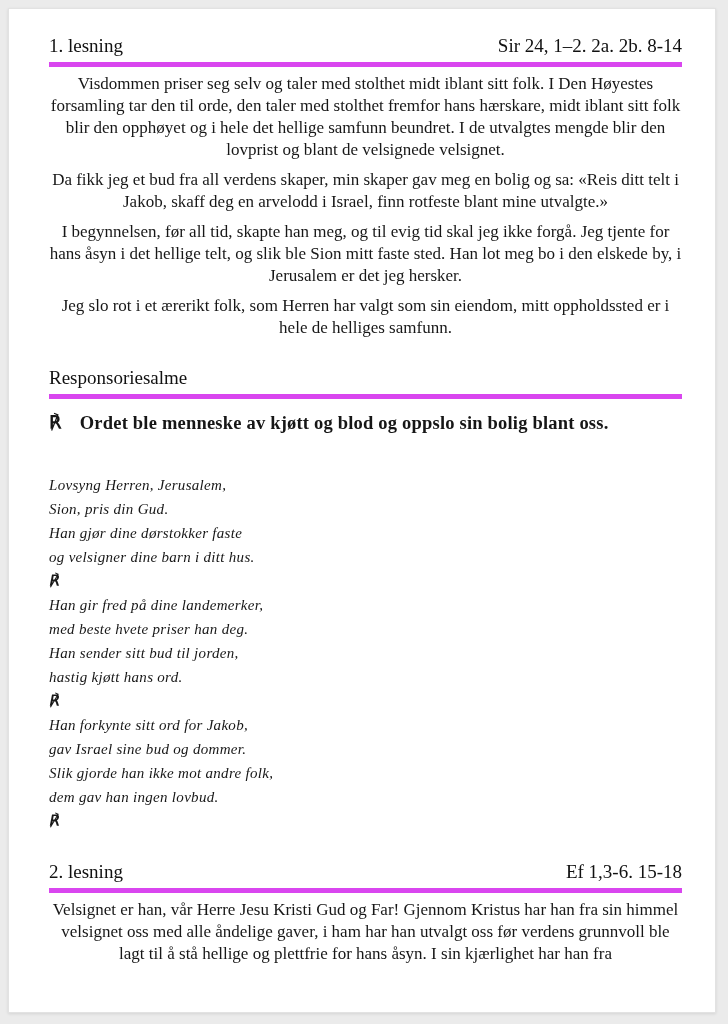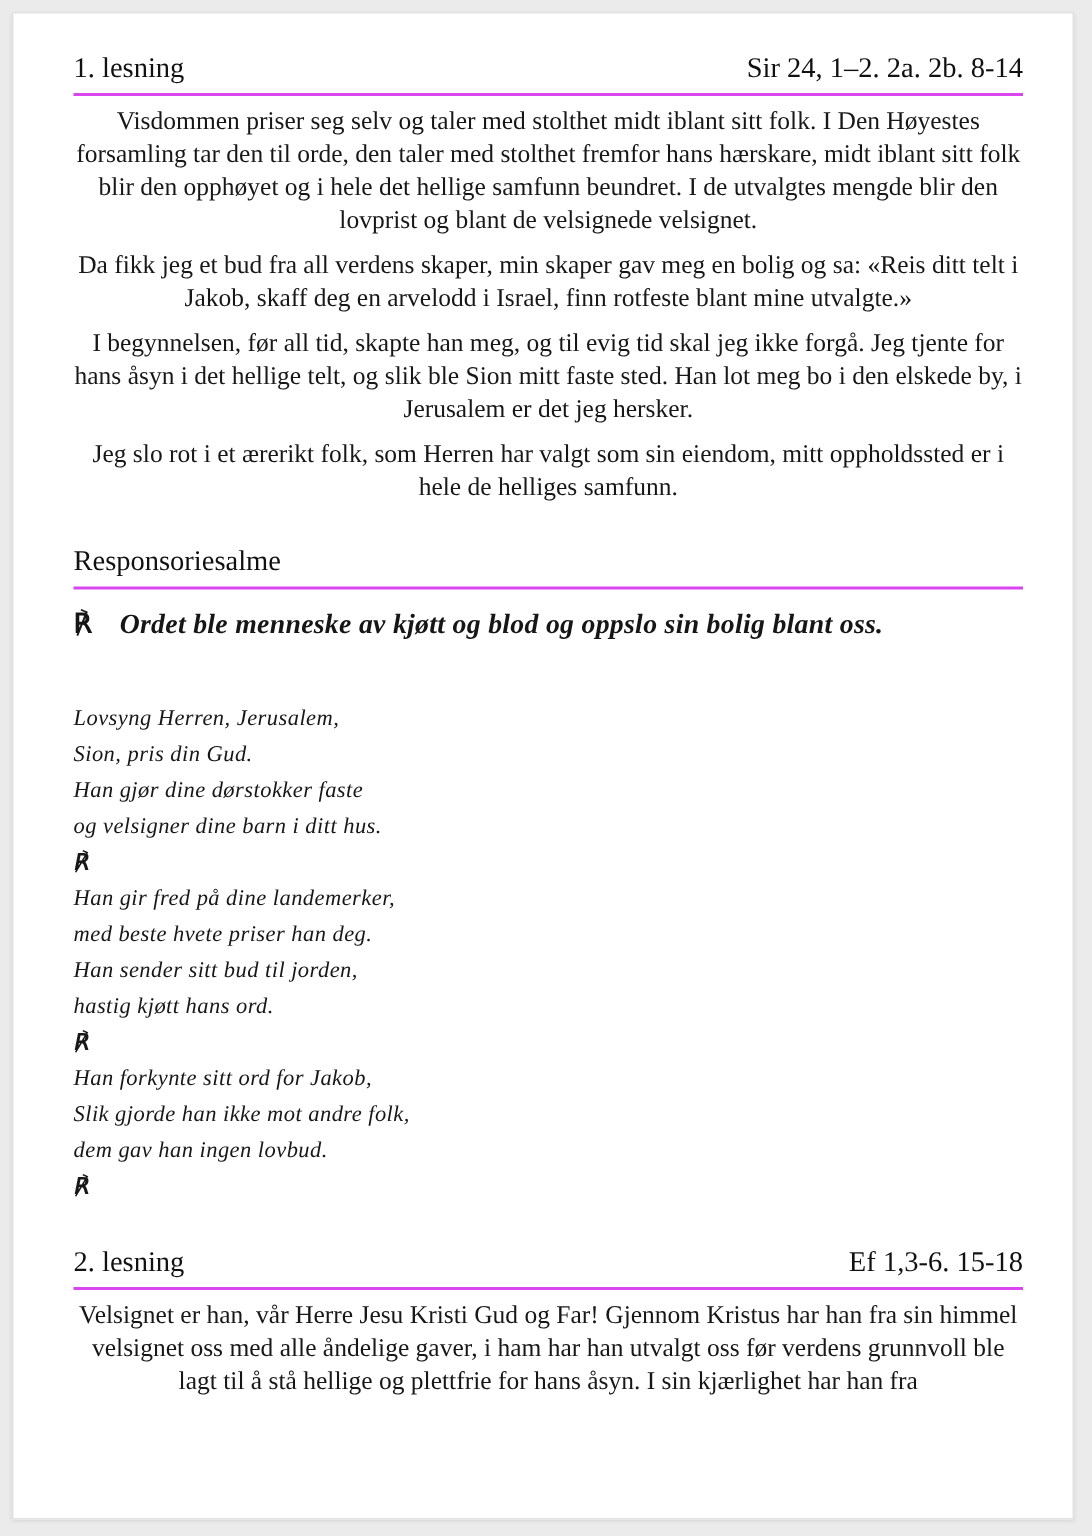--- a/index.html
+++ b/index.html
@@ -31,21 +31,21 @@
     overflow: hidden;
     color: #161616;
   }
   .section-header {
     display: flex;
     justify-content: space-between;
     align-items: baseline;
     font-size: 19px;
     line-height: 22px;
     padding-bottom: 5px;
-    border-bottom: 2px solid #d946ef;
+    border-bottom: 5px solid #d946ef;
     color: #111111;
   }
   .section-header.psalm-header { margin-top: 28px; }
   .section-header.second-reading { margin-top: 28px; }
   .body-para {
     font-size: 17px;
     line-height: 22px;
     margin: 8px 0 0 0;
     color: #171717;
     text-align: center;
@@ -58,21 +58,20 @@
     gap: 18px;
   }
   .response-line .resp-sym {
     font-family: "DejaVu Sans", sans-serif;
     font-weight: bold;
     font-size: 18px;
     flex: 0 0 auto;
   }
   .response-line .resp-text {
     font-weight: bold;
-    font-style: italic;
     font-size: 18.5px;
     line-height: 24px;
     letter-spacing: 0.2px;
   }
   .verses { margin-top: 38px; }
   .psalm-line {
     font-size: 15px;
     line-height: 24px;
     letter-spacing: 0.3px;
     color: #171717;
@@ -117,20 +116,21 @@
       <div class="psalm-line">og velsigner dine barn i ditt hus.</div>
       <div class="psalm-line response-marker">℟</div>
 
       <div class="psalm-line">Han gir fred på dine landemerker,</div>
       <div class="psalm-line">med beste hvete priser han deg.</div>
       <div class="psalm-line">Han sender sitt bud til jorden,</div>
       <div class="psalm-line">hastig kjøtt hans ord.</div>
       <div class="psalm-line response-marker">℟</div>
 
       <div class="psalm-line">Han forkynte sitt ord for Jakob,</div>
+      <div class="psalm-line">gav Israel sine bud og dommer.</div>
       <div class="psalm-line">Slik gjorde han ikke mot andre folk,</div>
       <div class="psalm-line">dem gav han ingen lovbud.</div>
       <div class="psalm-line response-marker">℟</div>
     </div>
 
     <div class="section-header second-reading">
       <span>2. lesning</span>
       <span>Ef 1,3-6. 15-18</span>
     </div>
 

